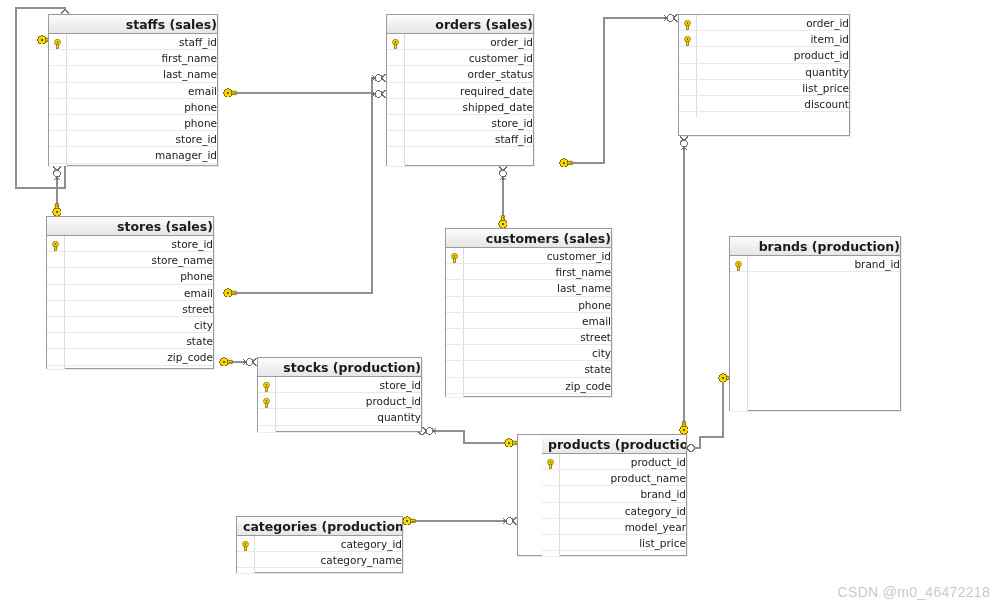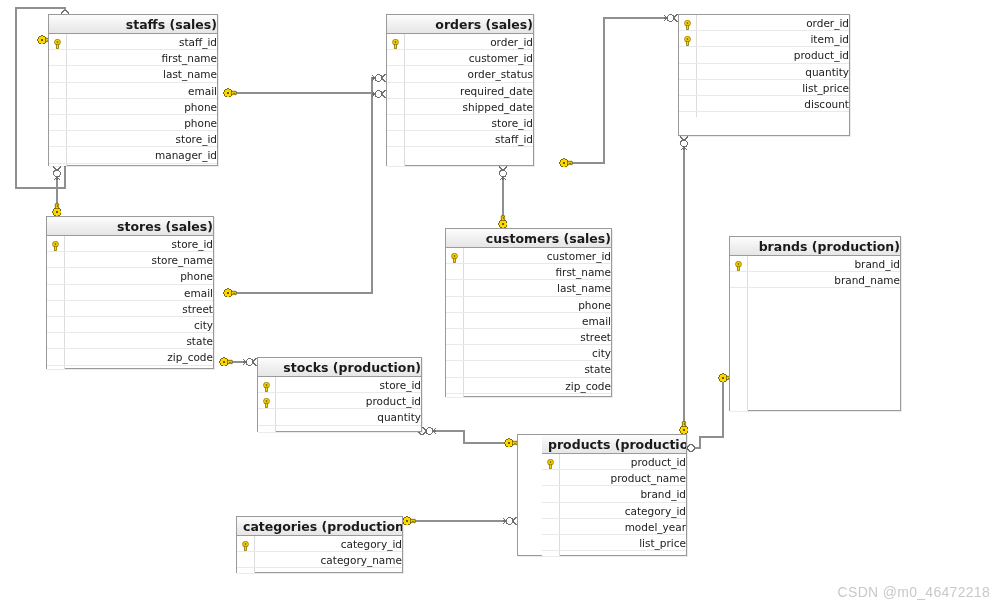--- a/index.html
+++ b/index.html
@@ -300,21 +300,20 @@
       </div>
       <div class="entity" style="left: 729px; top: 208px; width: 172px; height: 175px; margin-top: 28px;">
         <div class="entity-header">brands (production)</div>
         <div class="entity-body" style="height: 155px;">
           <div class="gutter"></div>
           <div class="attr"><span class="pk"><svg width="9" height="10" viewBox="0 0 9 10" xmlns="http://www.w3.org/2000/svg">
                 <circle cx="4.5" cy="3.2" r="2.9" fill="#ffd700" stroke="#8a7500" stroke-width="0.8"></circle>
                 <rect x="3.5" y="5.2" width="2" height="4.2" fill="#ffd700" stroke="#8a7500" stroke-width="0.8"></rect>
                 <circle cx="4.5" cy="3.0" r="0.9" fill="#7a6800"></circle>
               </svg></span><span>brand_id</span></div>
-          <div class="attr"><span>brand_name</span></div>
         </div>
       </div>
       <div class="entity" style="left: 257px; top: 357px; width: 165px; height: 75px;">
         <div class="entity-header">stocks (production)</div>
         <div class="entity-body" style="height: 55px;">
           <div class="gutter"></div>
           <div class="attr"><span class="pk"><svg width="9" height="10" viewBox="0 0 9 10" xmlns="http://www.w3.org/2000/svg">
                 <circle cx="4.5" cy="3.2" r="2.9" fill="#ffd700" stroke="#8a7500" stroke-width="0.8"></circle>
                 <rect x="3.5" y="5.2" width="2" height="4.2" fill="#ffd700" stroke="#8a7500" stroke-width="0.8"></rect>
                 <circle cx="4.5" cy="3.0" r="0.9" fill="#7a6800"></circle>

